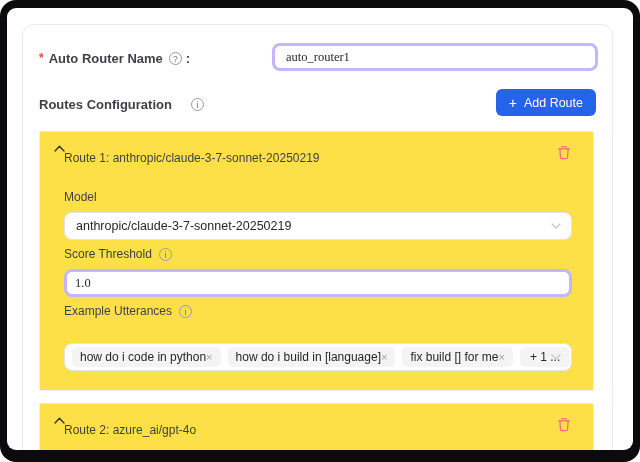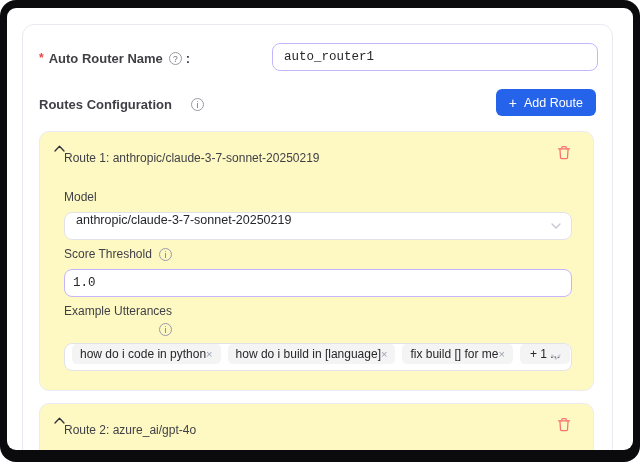--- a/index.html
+++ b/index.html
@@ -28,43 +28,43 @@
   }
   .req { color: #ef4444; font-size: 12px; margin-right: 1px; align-self: flex-start; line-height: 14px; }
   .icon-circle {
     width: 13px; height: 13px; border: 1px solid #9a9aa5; border-radius: 50%;
     display: inline-flex; align-items: center; justify-content: center;
     font-size: 8.5px; font-weight: 400; color: #71717a; margin-left: 2px;
   }
   .colon { font-weight: 600; color: #3f3f46; }
   .text-input {
     position: absolute; height: 28px;
-    border: 1px solid #c4b5fd; border-radius: 8px; background: #fff;
-    font-family: Liberation Mono, monospace;
+    border: 3px solid #c4b5fd; border-radius: 8px; background: #fff;
+    font-family: Liberation Serif, serif;
     font-size: 12.5px; color: #27272b; padding: 0 11px; outline: none;
   }
   #name-input { left: 249px; top: 18px; width: 326px; }
   
   .routes-config-label {
     position: absolute; left: 16px; top: 72px;
     display: flex; align-items: center; gap: 17px;
     font-size: 13px; font-weight: 700; color: #3f3f46;
   }
   .add-route-btn {
     position: absolute; right: 16px; top: 64px; height: 27px;
     background: #2563eb; border: none; border-radius: 6px;
     display: flex; align-items: center; gap: 7px; padding: 0 13px;
     color: #fff; font-size: 12.5px; font-weight: 500; cursor: pointer;
     font-family: "Liberation Sans", sans-serif;
   }
   .plus-glyph { font-size: 14px; font-weight: 400; line-height: 1; }
   
   .route-card {
     position: absolute; left: 16px; width: 555px;
-    background: #fef9c3; border: 1px solid #ebebf1; border-radius: 10px;
+    background: #fde047; border: 1px solid #ebebf1; border-radius: 2px;
   }
   #route-card-1 { top: 106px; height: 260px; }
   #route-card-2 { top: 378px; height: 140px; }
   .collapse-btn {
     position: absolute; left: 11px; top: 8px; width: 16px; height: 16px;
     background: none; border: none; cursor: pointer; padding: 0;
     display: flex; align-items: center; justify-content: center;
   }
   .route-title {
     position: absolute; left: 24px; top: 19px;
@@ -75,29 +75,29 @@
     background: none; border: none; cursor: pointer; padding: 0;
     display: flex; align-items: center; justify-content: center;
   }
   .field-label {
     position: absolute; left: 24px;
     display: flex; align-items: flex-end; gap: 5px;
     font-size: 12px; font-weight: 500; color: #3f3f46;
   }
   #model-label { top: 58px; }
   #score-label { top: 115px; }
-  #utterances-label { top: 172px; flex-direction: column; }
+  #utterances-label { top: 172px; }
   .helper-text {
     position: absolute; left: 24px; top: 192px;
     font-size: 11.5px; color: #71717a;
   }
   .select-box {
     position: absolute; left: 24px; width: 508px; height: 28px;
     border: 1px solid #e2e2e9; border-radius: 8px; background: #fff;
-    display: flex; align-items: flex-start; padding: 0 26px 0 11px;
+    display: flex; align-items: center; padding: 0 26px 0 11px;
     font-size: 12.5px; color: #26272b; cursor: pointer;
   }
   #model-select { top: 80px; }
   #score-input { left: 24px; top: 137px; width: 508px; padding-left: 8px; }
   #utterance-box { top: 211px; padding-left: 7px; gap: 7px; }
   .chevron-down {
     position: absolute; right: 10px; top: 50%; transform: translateY(-50%);
     display: flex;
   }
   .tag {

